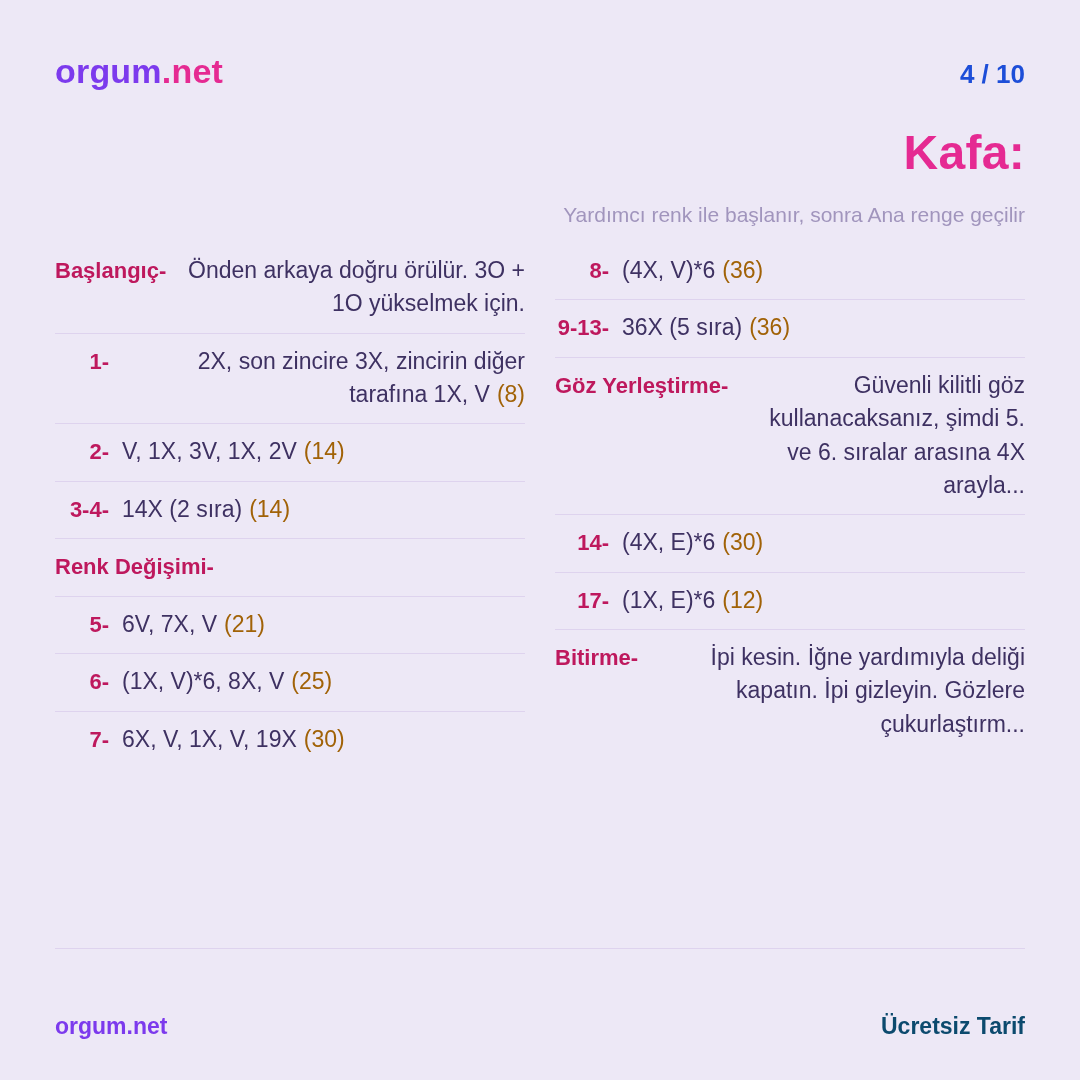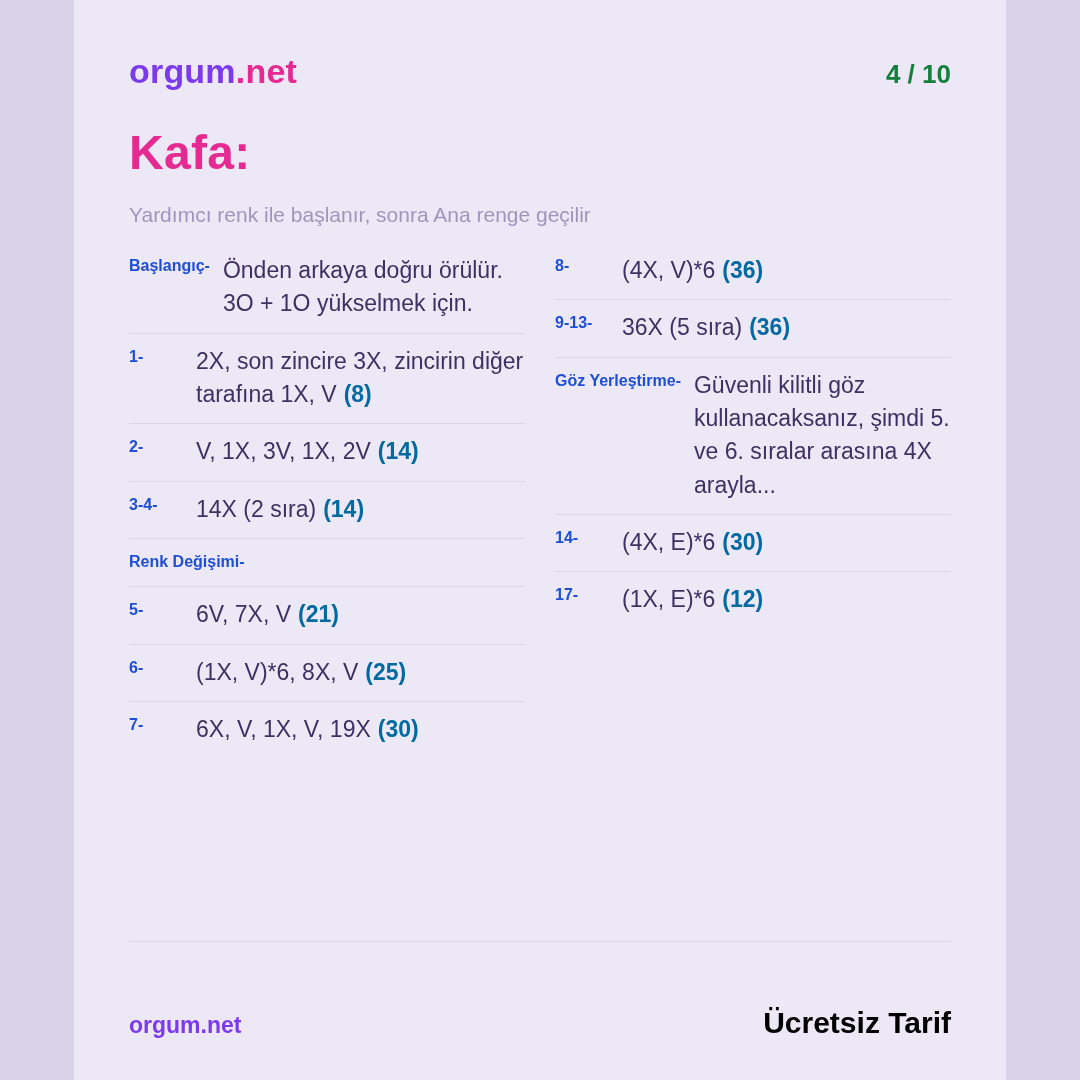--- a/index.html
+++ b/index.html
@@ -1,66 +1,67 @@
 <!DOCTYPE html>
 <html><head>
 <meta charset="utf-8">
 <style>
   html,body { margin:0; padding:0; background:#d9d2e8; }
   .page {
-    width:932px; height:1080px;
+    width:1080px; height:1080px;
     background:#ede8f6;
     position:relative;
     box-sizing:border-box;
     padding:52px 55px 0 55px;
     font-family:"Liberation Sans", sans-serif;
     overflow:hidden;
     margin:0 auto;
+    text-align:right;
   }
   
   .header { display:flex; justify-content:space-between; align-items:baseline; }
   .logo { font-size:34px; font-weight:800; letter-spacing:0.2px; }
   .logo .brand { color:#7c3aed; }
   .logo .suffix { color:#e52a92; }
-  .pagenum { font-size:26px; font-weight:700; color:#15803d; }
+  .pagenum { font-size:26px; font-weight:700; color:#1d4ed8; }
 
   
   .title { margin-top:34px; font-size:48px; font-weight:800; color:#e52a92; letter-spacing:0.3px; }
   .subtitle { margin-top:23px; font-size:21px; color:#a195bd; }
 
   
   .columns { display:flex; gap:30px; margin-top:16px; }
   .col { flex:1; min-width:0; }
 
   .row {
     display:flex; align-items:flex-start;
     padding:11px 0 12px 0;
     border-bottom:1.5px solid #ded3ee;
     font-size:23px; line-height:1.45; color:#3e3162;
   }
   .row:last-child { border-bottom:none; }
   .row-label {
-    font-weight:700; color:#1d4ed8;
-    font-size:16px; line-height:1.52;
+    font-weight:700; color:#be185d;
+    font-size:22px; line-height:1.52;
     flex-shrink:0; margin-right:13px;
     white-space:nowrap;
   }
   .row-label.numeric { min-width:54px; }
   .row-text { min-width:0; }
-  .count { font-weight:700; color:#0369a1; margin-left:7px; white-space:nowrap; }
+  .count { font-weight:400; color:#a16207; margin-left:7px; white-space:nowrap; }
 
   
   .footer {
     position:absolute; left:55px; right:55px; bottom:40px;
     border-top:1.5px solid #ded3ee;
     padding-top:20px;
     display:flex; justify-content:space-between; align-items:baseline;
   }
   .footer-brand { font-size:23px; font-weight:800; color:#7c3aed; }
-  .footer-note  { font-size:30px; font-weight:700; color:#000000;margin-top:44px; }
+  .footer-note  { font-size:23px; font-weight:700; color:#0c4a6e;margin-top:44px; }
 </style>
 </head>
 <body>
 
 <div class="page">
 
   <div class="header">
     <div class="logo">
       <span class="brand">orgum</span><span class="suffix">.net</span>
     </div>
@@ -118,20 +119,24 @@
           <div class="row-text">Güvenli kilitli göz kullanacaksanız, şimdi 5. ve 6. sıralar arasına 4X arayla...</div>
         </div>
         <div class="row">
           <span class="row-label numeric">14-</span>
           <div class="row-text">(4X, E)*6<span class="count">(30)</span></div>
         </div>
         <div class="row">
           <span class="row-label numeric">17-</span>
           <div class="row-text">(1X, E)*6<span class="count">(12)</span></div>
         </div>
+        <div class="row">
+          <span class="row-label">Bitirme-</span>
+          <div class="row-text">İpi kesin. İğne yardımıyla deliği kapatın. İpi gizleyin. Gözlere çukurlaştırm...</div>
+        </div>
       </div>
   </div>
 
   <div class="footer">
     <div class="footer-brand">orgum.net</div>
     <div class="footer-note">Ücretsiz Tarif</div>
   </div>
 
 </div>
 

